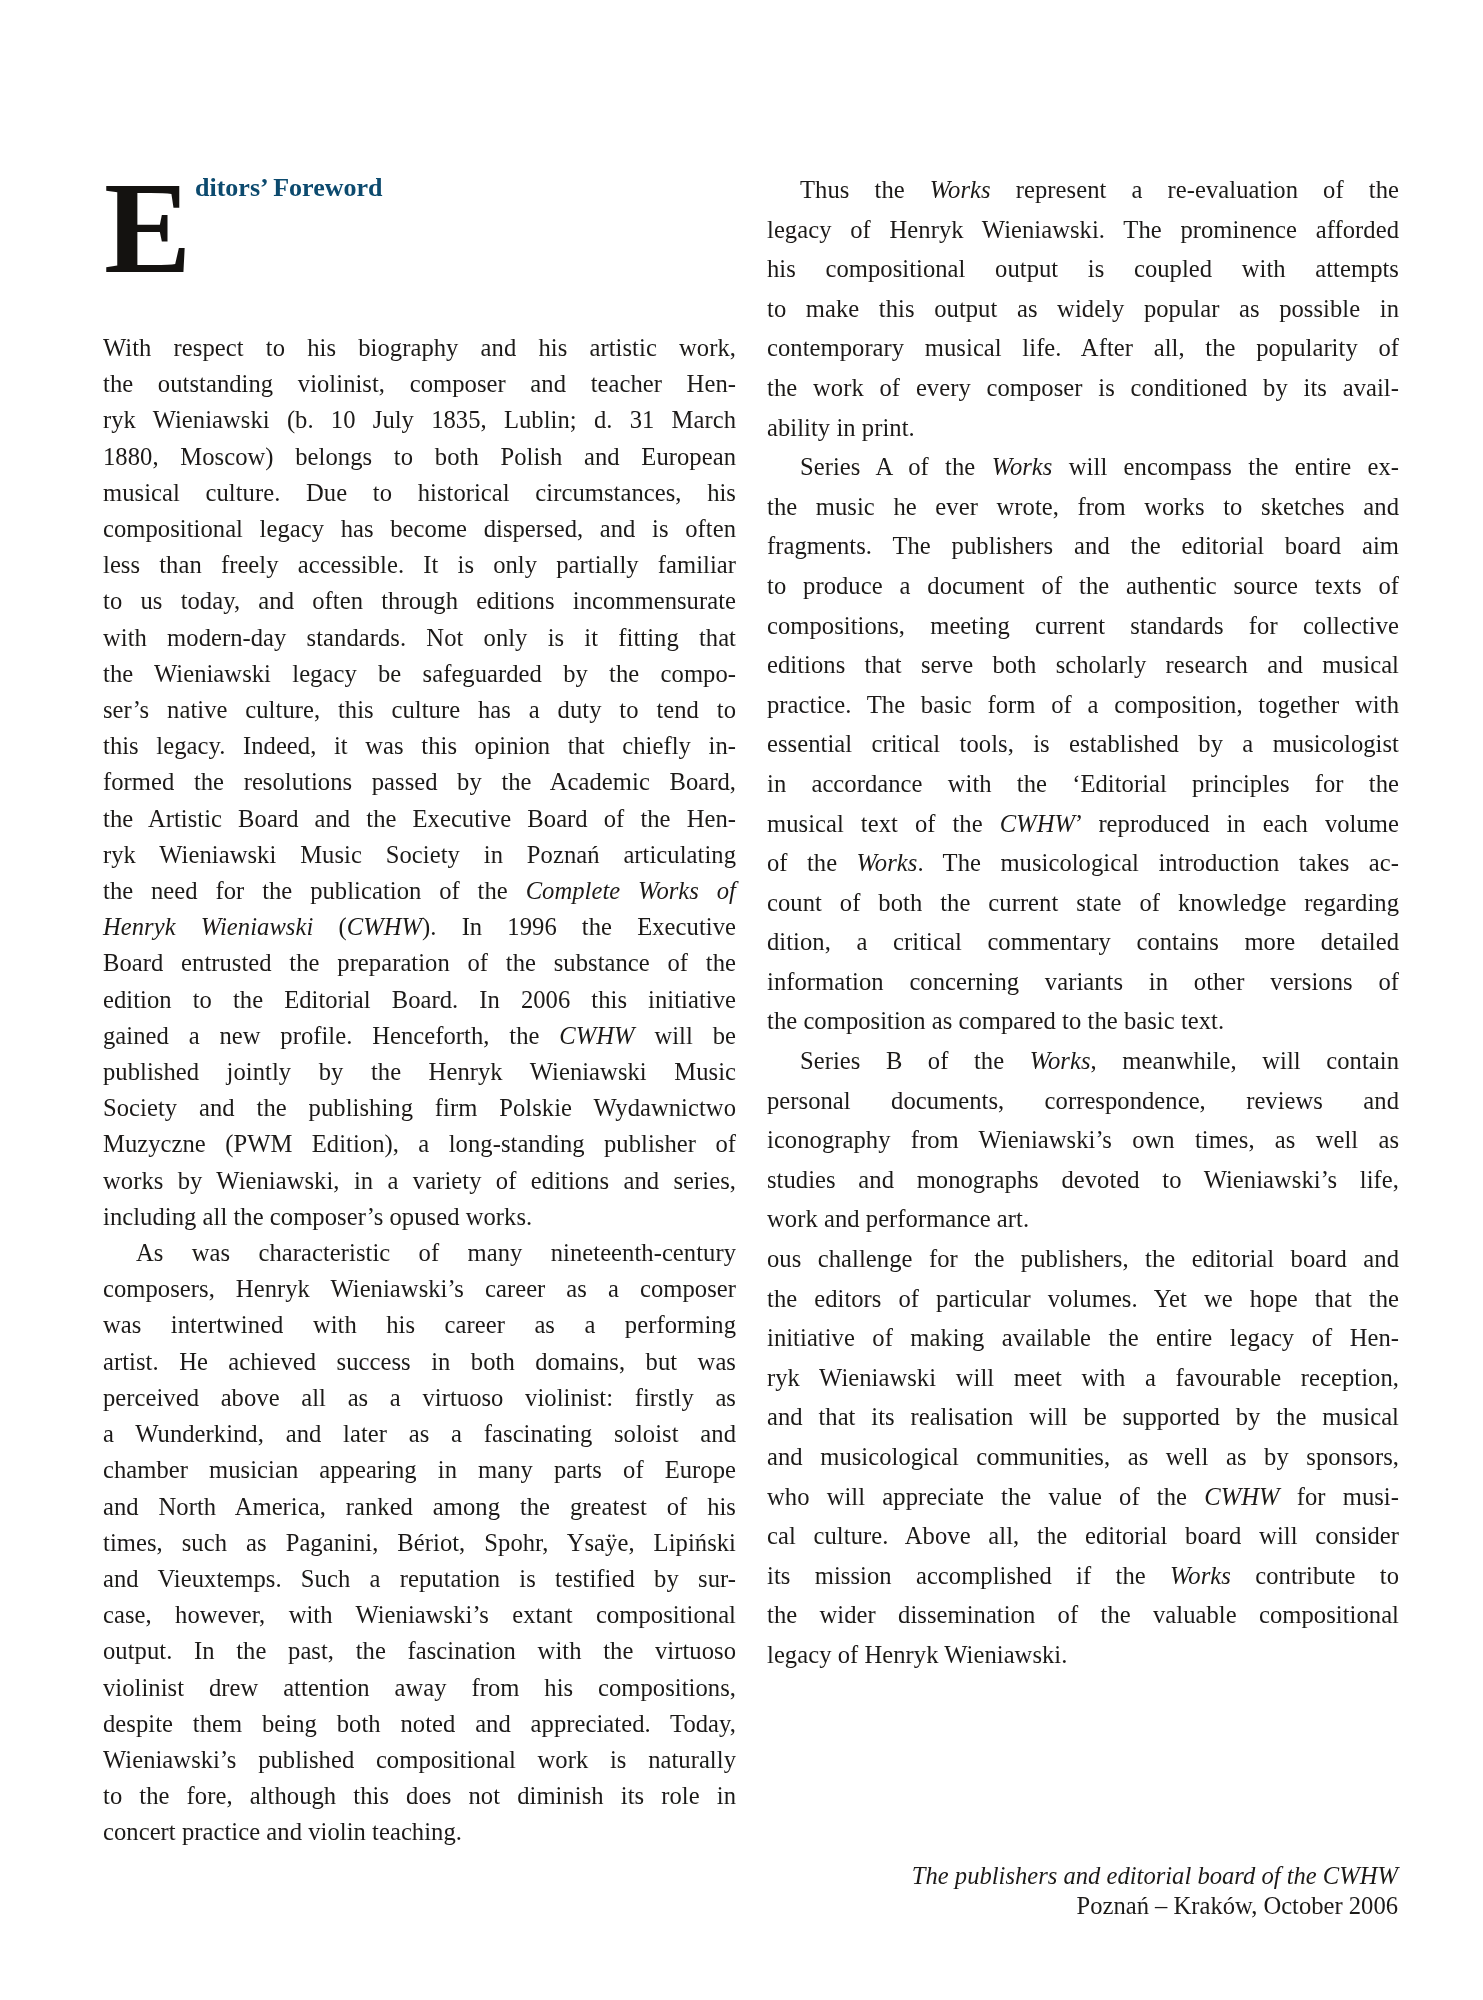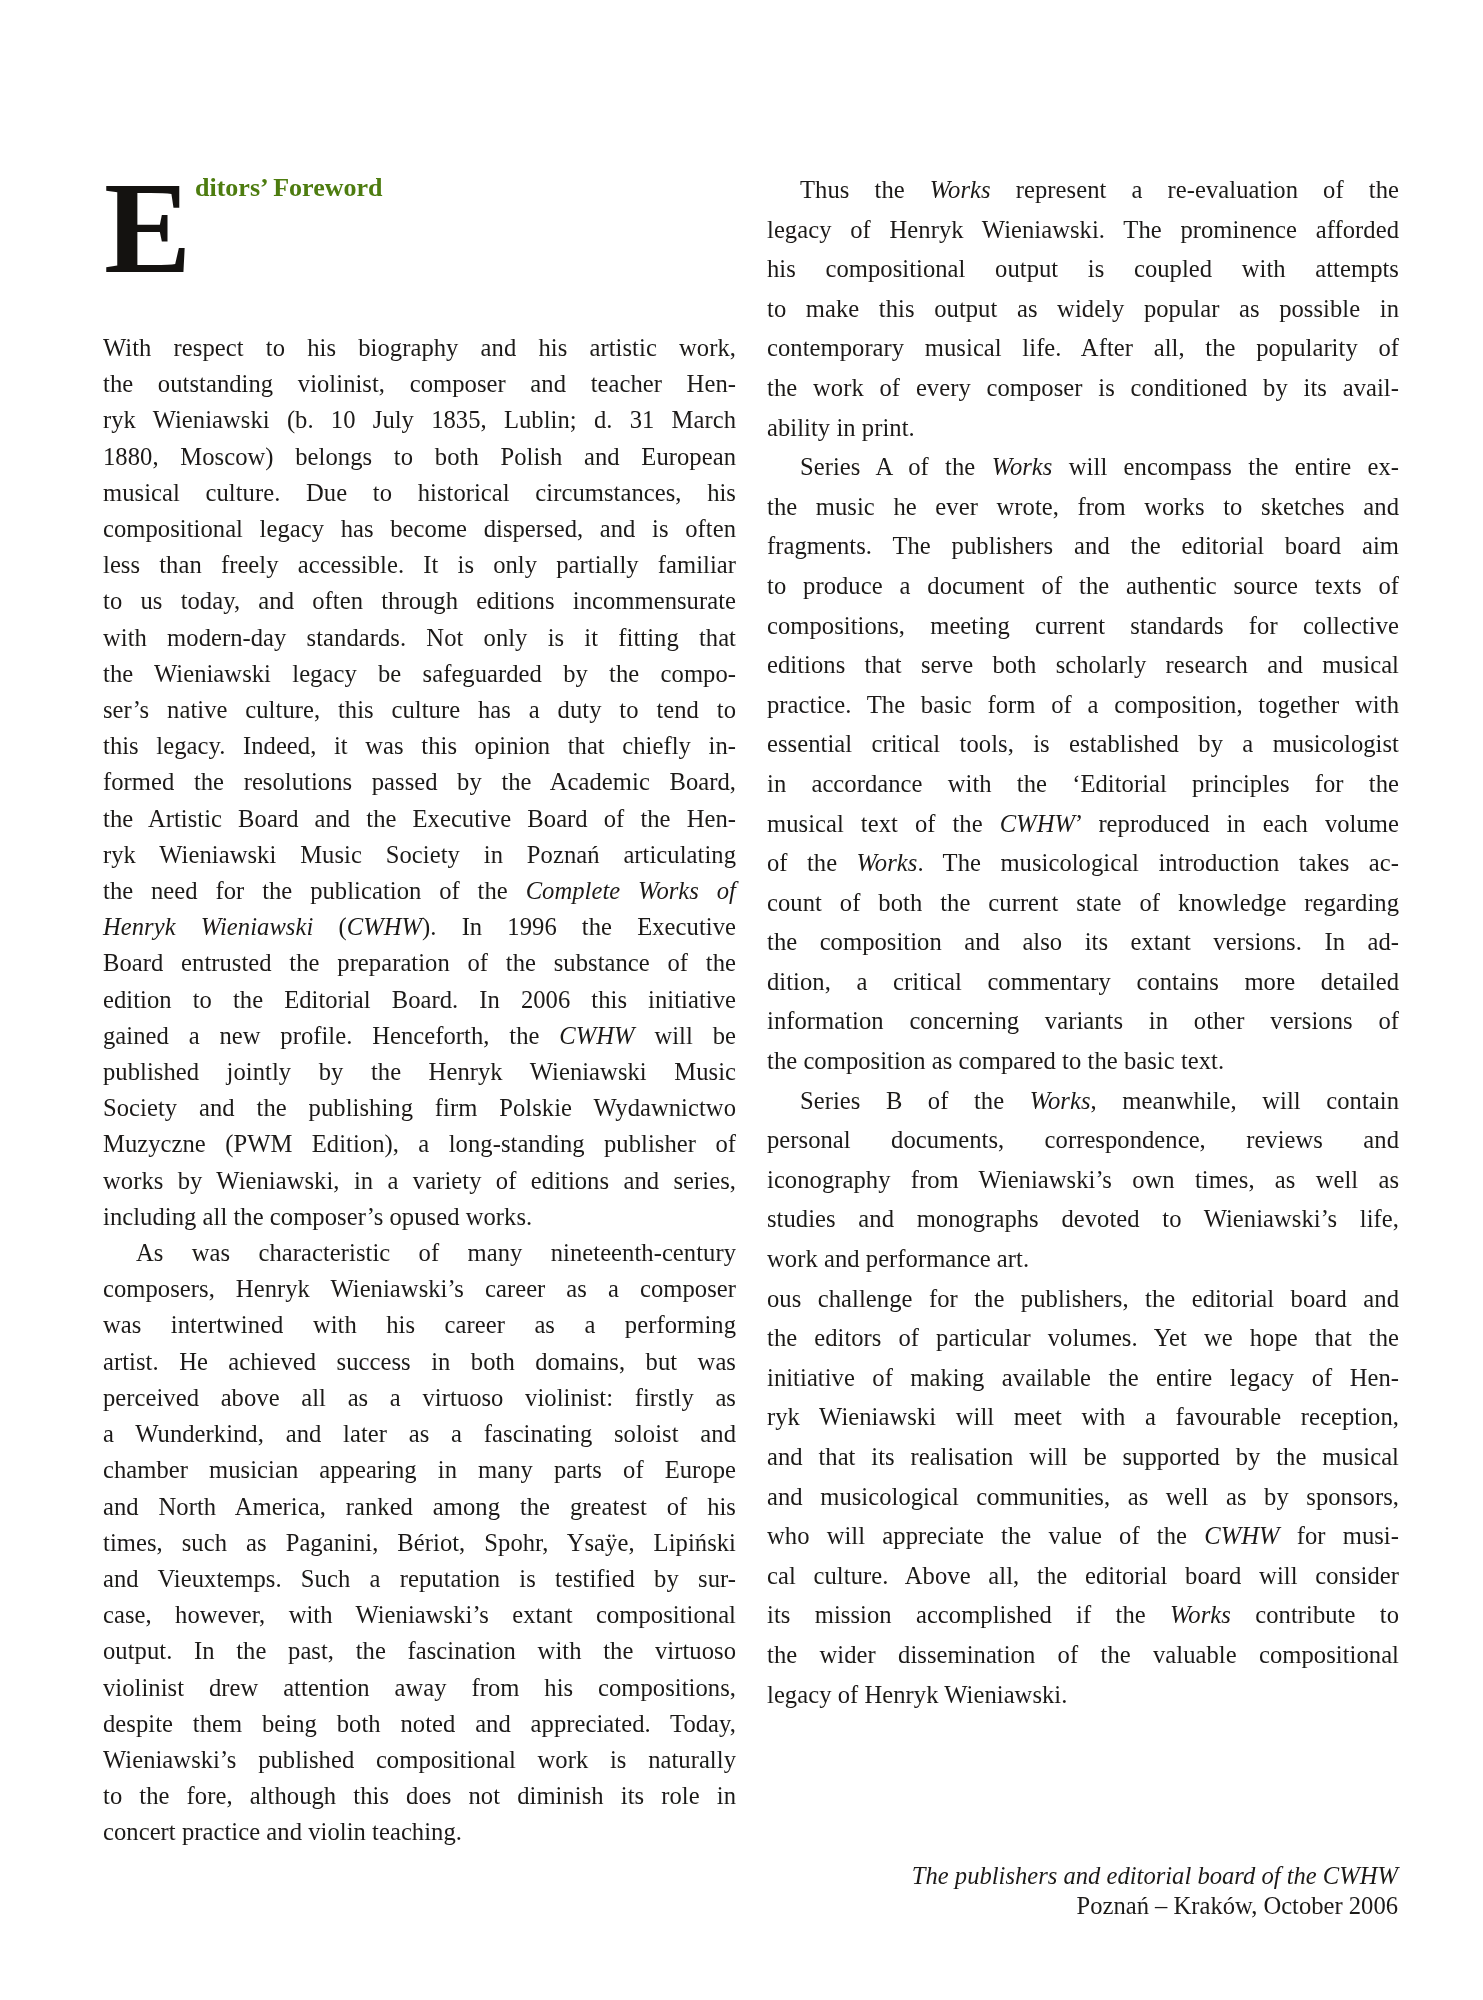--- a/index.html
+++ b/index.html
@@ -63,21 +63,21 @@
     line-height: 1;
     color: #141210;
   }
   .heading {
     position: absolute;
     left: 195px;
     top: 173px;
     font-family: "Liberation Serif", "DejaVu Serif", serif;
     font-weight: bold;
     font-size: 26px;
-    color: #4d7c0f;
+    color: #0c4a6e;
     white-space: nowrap;
   }
   .signature {
     position: absolute;
     right: 85px;
     top: 1818px;
     width: 640px;
     text-align: right;
     font-size: 24.6px;
     line-height: 30px;
@@ -149,21 +149,20 @@
       <span class="line">fragments. The publishers and the editorial board aim</span>
       <span class="line">to produce a document of the authentic source texts of</span>
       <span class="line">compositions, meeting current standards for collective</span>
       <span class="line">editions that serve both scholarly research and musical</span>
       <span class="line">practice. The basic form of a composition, together with</span>
       <span class="line">essential critical tools, is established by a musicologist</span>
       <span class="line">in accordance with the ‘Editorial principles for the</span>
       <span class="line">musical text of the <em>CWHW</em>’ reproduced in each volume</span>
       <span class="line">of the <em>Works</em>. The musicological introduction takes ac-</span>
       <span class="line">count of both the current state of knowledge regarding</span>
-      <span class="line">the composition and also its extant versions. In ad-</span>
       <span class="line">dition, a critical commentary contains more detailed</span>
       <span class="line">information concerning variants in other versions of</span>
       <span class="line last">the composition as compared to the basic text.</span>
       <span class="line indent">Series B of the <em>Works</em>, meanwhile, will contain</span>
       <span class="line">personal documents, correspondence, reviews and</span>
       <span class="line">iconography from Wieniawski’s own times, as well as</span>
       <span class="line">studies and monographs devoted to Wieniawski’s life,</span>
       <span class="line last">work and performance art.</span>
       <span class="line">ous challenge for the publishers, the editorial board and</span>
       <span class="line">the editors of particular volumes. Yet we hope that the</span>

